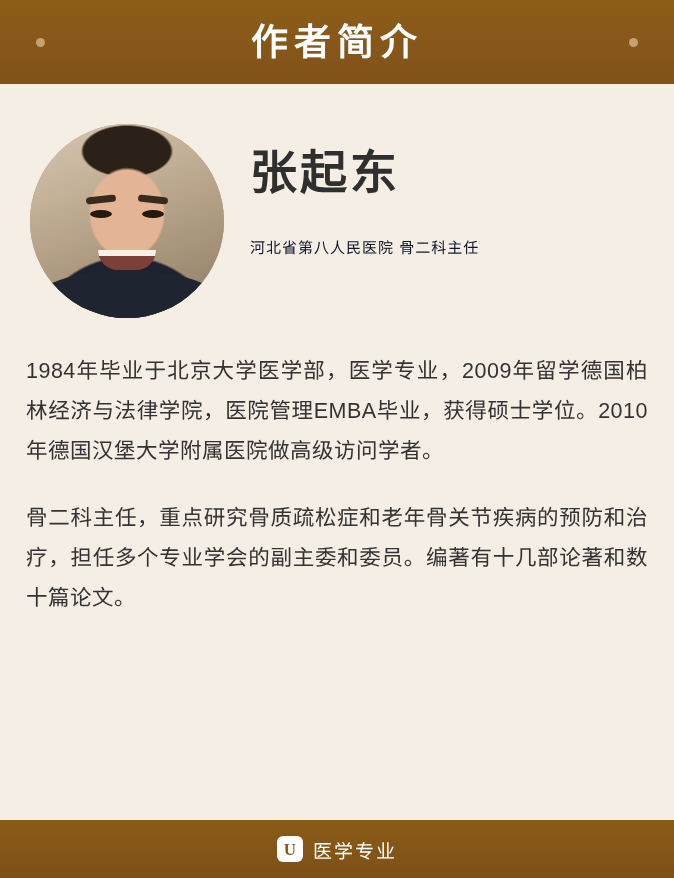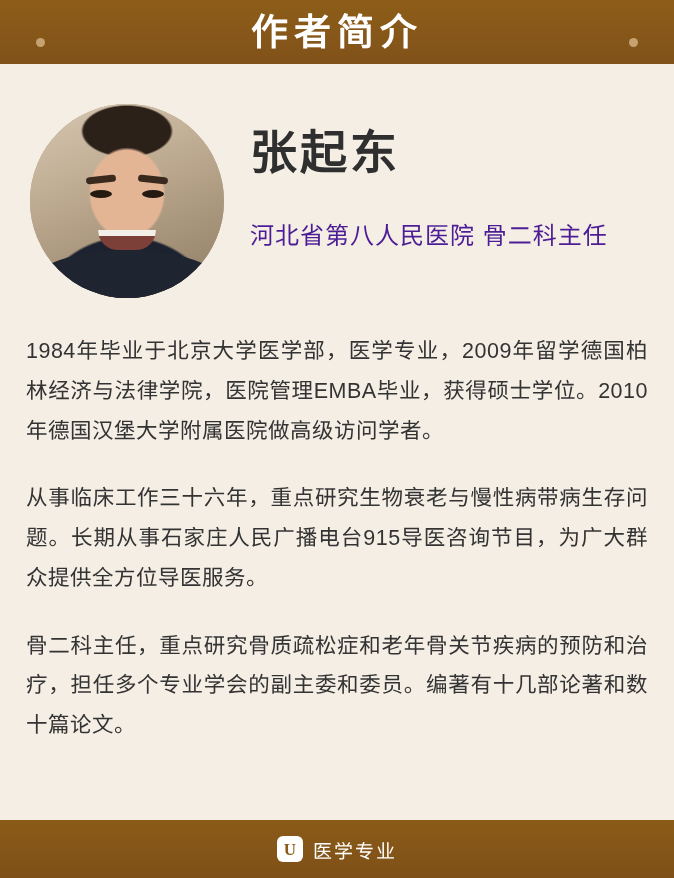--- a/index.html
+++ b/index.html
@@ -18,21 +18,21 @@
     width: 674px;
     height: 878px;
     background: #f4eee4;
     display: flex;
     flex-direction: column;
   }
 
   
   .banner {
     position: relative;
-    height: 64px;
+    height: 84px;
     background: #8a5b17;
     background: linear-gradient(180deg, #8d5d18 0%, #81521a 100%);
     display: flex;
     align-items: center;
     justify-content: center;
     flex: 0 0 auto;
   }
   .banner-title {
     color: #ffffff;
     font-size: 37px;
@@ -125,22 +125,22 @@
   .person-name {
     font-size: 47px;
     font-weight: bold;
     color: #2f2f2f;
     letter-spacing: 3px;
     line-height: 1.1;
     font-family: "Liberation Serif", "DejaVu Serif", serif;
   }
   .person-title {
     margin-top: 36px;
-    font-size: 24px;
-    color: #4c1d95;
+    font-size: 15px;
+    color: #0f172a;
     letter-spacing: 1px;
     white-space: nowrap;
   }
 
   
   .bio {
     padding: 34px 26px 0 26px;
     flex: 1 1 auto;
   }
   .bio p {
@@ -206,21 +206,20 @@
       <span class="shoulder"></span>
     </div>
     <div class="name-block">
       <div class="person-name">张起东</div>
       <div class="person-title">河北省第八人民医院 骨二科主任</div>
     </div>
   </div>
 
   <div class="bio">
     <p>1984年毕业于北京大学医学部，医学专业，2009年留学德国柏林经济与法律学院，医院管理EMBA毕业，获得硕士学位。2010年德国汉堡大学附属医院做高级访问学者。</p>
-    <p>从事临床工作三十六年，重点研究生物衰老与慢性病带病生存问题。长期从事石家庄人民广播电台915导医咨询节目，为广大群众提供全方位导医服务。</p>
     <p>骨二科主任，重点研究骨质疏松症和老年骨关节疾病的预防和治疗，担任多个专业学会的副主委和委员。编著有十几部论著和数十篇论文。</p>
   </div>
 
   <div class="footer">
     <div class="footer-logo">U</div>
     <div class="footer-text">医学专业</div>
   </div>
 
 </div>
 

